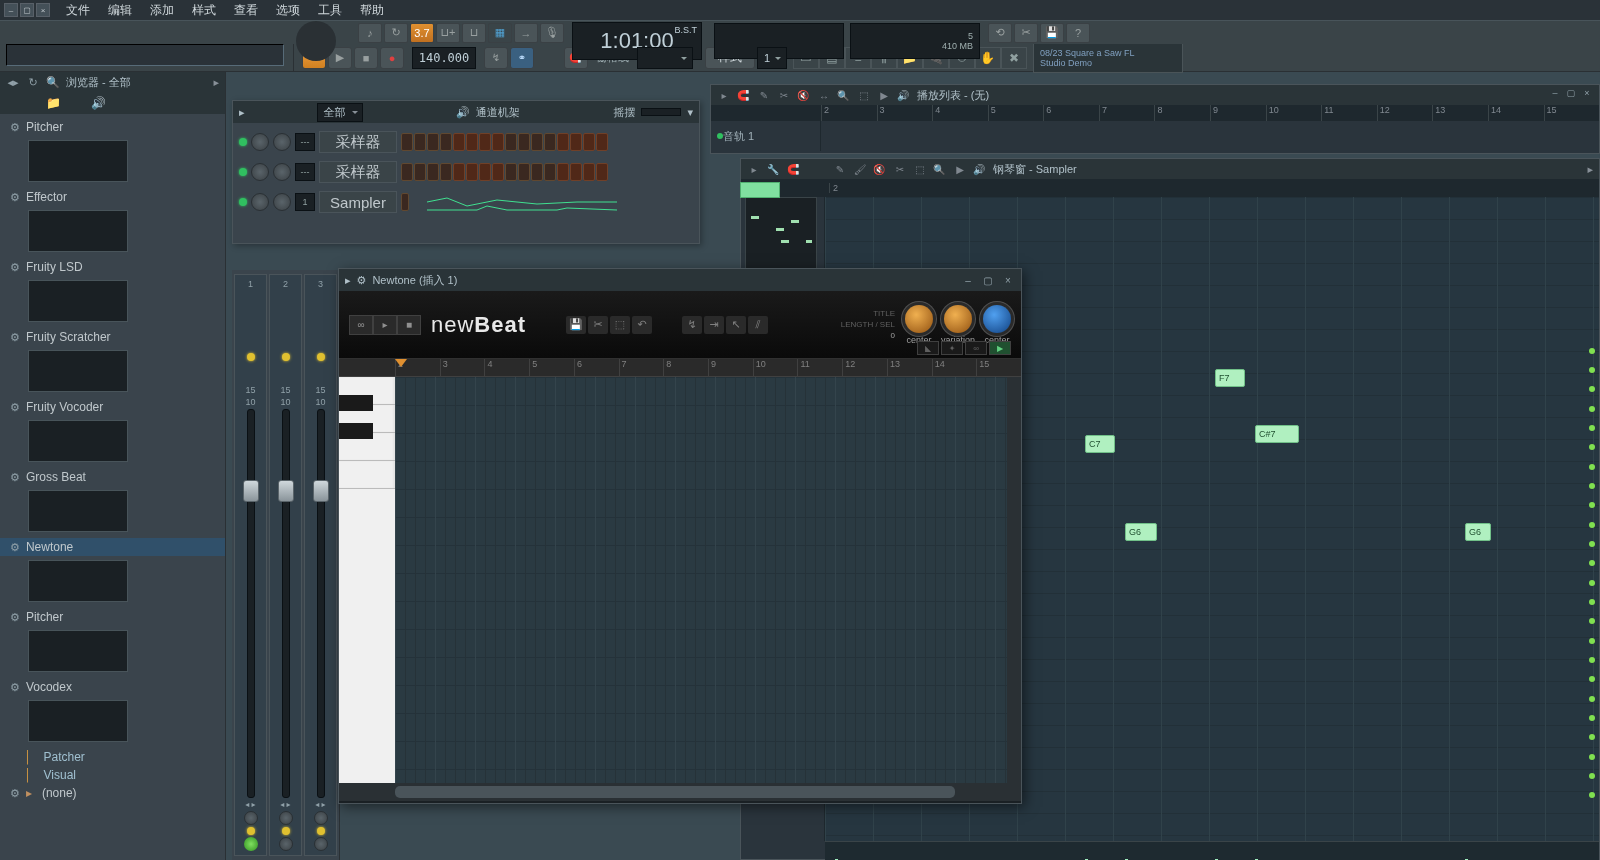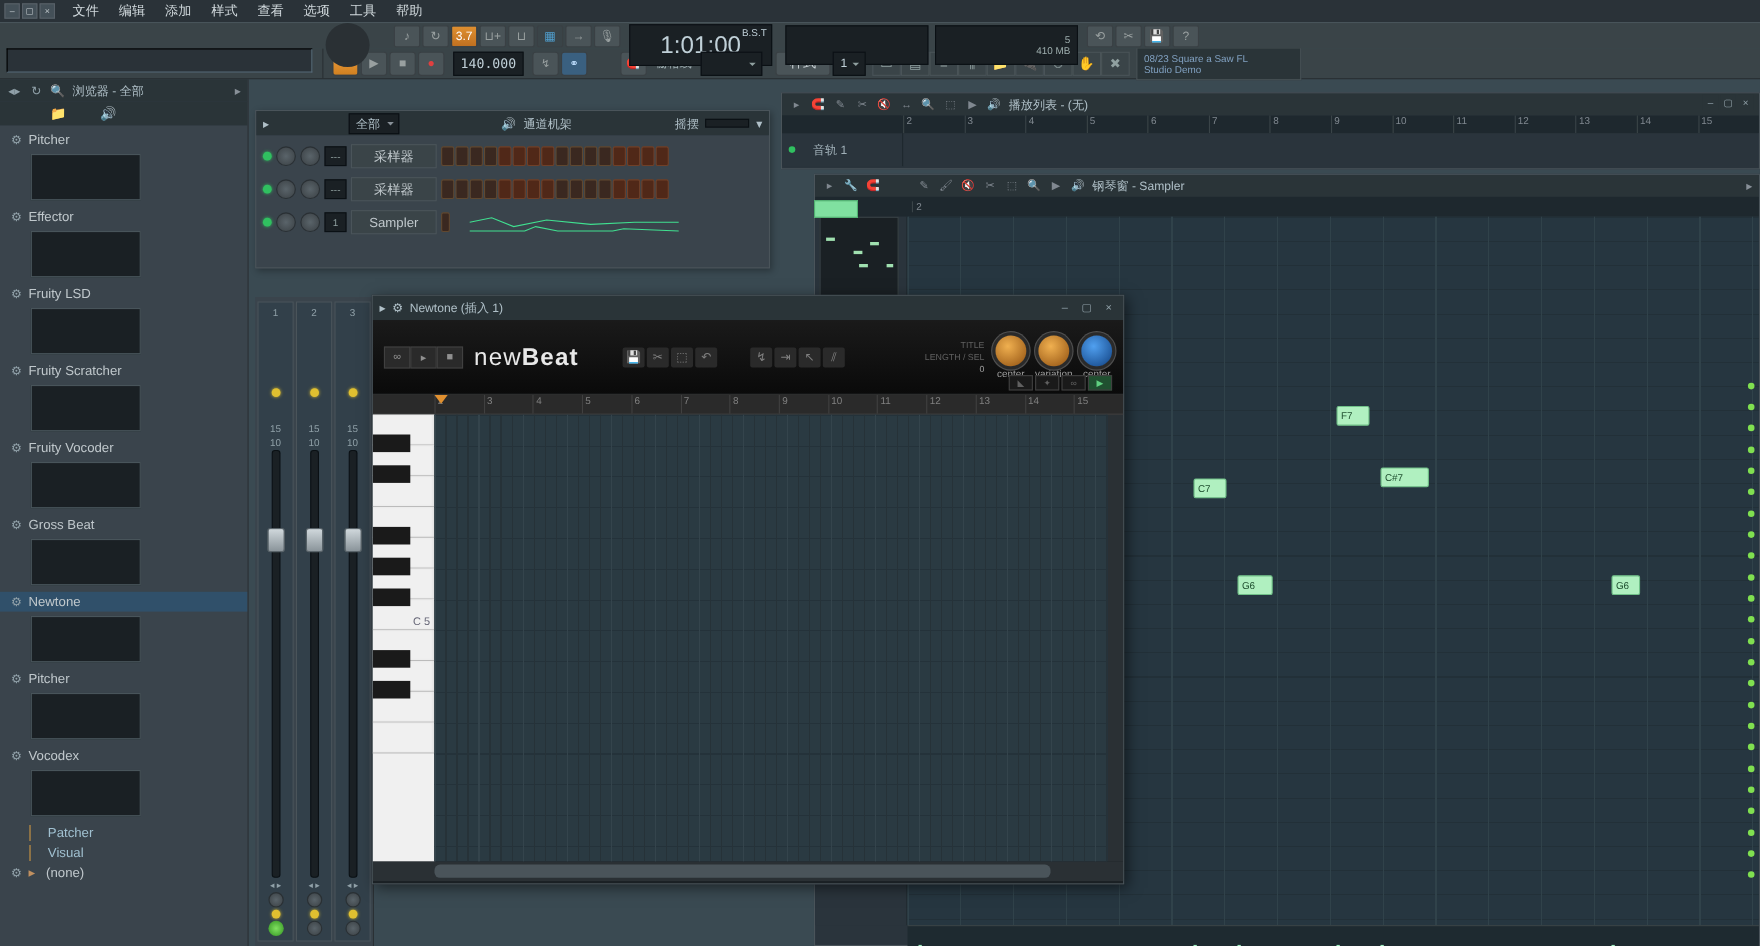--- a/index.html
+++ b/index.html
@@ -59,21 +59,21 @@
 
 .channel-rack { position: absolute; left: 232px; top: 100px; width: 468px; height: 144px; background: #3a444c; border: 1px solid #4a545a; box-shadow: 2px 2px 6px rgba(0,0,0,0.3); }
 .cr-head { height: 22px; background: #2a3438; display: flex; align-items: center; padding: 0 6px; gap: 6px; font-size: 11px; color: #b0c0c8; }
 .cr-head .cr-dd { background: #1a2024; padding: 1px 16px 1px 6px; border: 1px solid #0a1014; position: relative; }
 .cr-head .cr-dd::after { content: ""; position: absolute; right: 4px; top: 50%; margin-top: -1px; border: 3px solid transparent; border-top-color: #889098; }
 .cr-body { padding: 6px; display: flex; flex-direction: column; gap: 4px; }
 .cr-row { display: flex; align-items: center; gap: 4px; height: 26px; }
 .cr-led { width: 8px; height: 8px; border-radius: 50%; background: #30c060; box-shadow: 0 0 3px #30c060; }
 .cr-knob { width: 18px; height: 18px; border-radius: 50%; background: radial-gradient(#5a646a,#3a4044); border: 1px solid #2a3034; }
 .cr-num { width: 20px; height: 18px; background: #1a2024; border: 1px solid #0a1014; font-size: 9px; display: flex; align-items: center; justify-content: center; color: #90a0a0; }
-.cr-name { width: 78px; height: 22px; background: #3a4448; border: 1px solid #4a545a; font-size: 12px; display: flex; align-items: center; justify-content: center; color: #c0c8cc; }
+.cr-name { width: 78px; height: 22px; background: #3a4448; border: 1px solid #4a545a; font-size: 15px; display: flex; align-items: center; justify-content: center; color: #c0c8cc; }
 .cr-step { width: 12px; height: 18px; background: #3a2820; border: 1px solid #604830; border-radius: 2px; }
 .cr-step.dark { background: #502818; border-color: #704028; }
 .cr-steps { display: flex; gap: 1px; }
 .cr-audio-row { display: flex; gap: 2px; align-items: center; }
 
 
 .mixer { position: absolute; left: 232px; top: 270px; width: 108px; bottom: 0; background: #3a444c; border-right: 1px solid #2a3034; display: flex; flex-direction: column; }
 .mixer-cols { flex: 1; display: flex; padding: 4px 2px; gap: 2px; }
 .mixer-col { flex: 1; background: #32404a; border: 1px solid #4a545a; display: flex; flex-direction: column; align-items: center; padding: 4px 2px; gap: 2px; }
 .mixer-col .num { font-size: 9px; color: #90a0a8; }
@@ -124,21 +124,21 @@
 .nt-scroll { height: 18px; background: #2a3034; display: flex; align-items: center; }
 .nt-scroll .thumb { height: 12px; background: #4a545a; border-radius: 5px; margin-left: 56px; width: 560px; }
 
 
 .playlist { position: absolute; left: 710px; top: 84px; right: 0; height: 70px; background: #2a343c; border: 1px solid #4a545a; }
 .pl-title { height: 20px; background: #2a3438; display: flex; align-items: center; padding: 0 6px; gap: 6px; font-size: 11px; color: #b0c0c8; }
 .pl-title .pti { width: 14px; height: 14px; display: flex; align-items: center; justify-content: center; color: #808890; font-size: 10px; }
 .pl-ruler { height: 16px; background: #1e282e; display: flex; position: relative; padding-left: 110px; font-size: 9px; color: #808890; }
 .pl-ruler .num { flex: 1; border-left: 1px solid #3a4448; padding-left: 2px; }
 .pl-body { display: flex; height: 30px; }
-.pl-lane-head { width: 110px; display: flex; align-items: center; padding: 0 6px; background: #2a343c; border-right: 1px solid #1e282e; font-size: 11px; color: #a0b0b8; gap: 16px; }
+.pl-lane-head { width: 110px; display: flex; align-items: center; padding: 0 6px; background: #2a343c; border-right: 1px solid #1e282e; font-size: 11px; color: #a0b0b8; gap: 0; }
 .pl-lane-head .led { width: 6px; height: 6px; border-radius: 50%; background: #30c060; }
 .pl-tabs { position: absolute; left: 0; top: 20px; width: 108px; height: 16px; display: flex; font-size: 10px; color: #90a0a8; background: #1e282e; }
 .pl-tabs .t { padding: 0 4px; }
 
 
 .pianoroll-win { position: absolute; left: 740px; top: 158px; right: 0; bottom: 0; background: #2a343c; border: 1px solid #4a545a; }
 .prw-title { height: 20px; background: #2a3438; display: flex; align-items: center; padding: 0 6px; gap: 6px; font-size: 11px; color: #b0c0c8; }
 .prw-title .pti { width: 14px; height: 14px; display: flex; align-items: center; justify-content: center; color: #808890; font-size: 10px; }
 .prw-sub { height: 18px; background: #1e282e; display: flex; align-items: center; padding-left: 88px; font-size: 9px; color: #808890; }
 .prw-sub .tick { flex: 1; border-left: 1px solid #3a4448; padding-left: 3px; }
@@ -662,37 +662,22 @@
       <div class="t">14</div>
       <div class="t">15</div>
     </div>
   <div class="nt-body">
     <div class="nt-keys" id="nt-keys">
         <div class="octv">
           <div class="w" style="top: 0px;"></div>
           <div class="w" style="top: 28px;"></div>
           <div class="w" style="top: 56px;"></div>
           <div class="w" style="top: 84px;"></div>
-          <div class="w" style="top: 112px;"></div>
-          <div class="w" style="top: 140px;"></div>
-          <div class="w" style="top: 168px;"></div>
           <div class="b" style="top: 18px;"></div>
           <div class="b" style="top: 46px;"></div>
-          <div class="b" style="top: 102px;"></div>
-          <div class="b" style="top: 130px;"></div>
-          <div class="b" style="top: 158px;"></div>
-          <div class="ol" style="bottom: 2px;">C 5</div>
-        </div>
-        <div class="octv">
-          <div class="w" style="top: 0px;"></div>
-          <div class="w" style="top: 28px;"></div>
-          <div class="w" style="top: 56px;"></div>
-          <div class="w" style="top: 84px;"></div>
-          <div class="b" style="top: 18px;"></div>
-          <div class="b" style="top: 46px;"></div>
         </div>
       </div>
     <div class="nt-grid"></div>
     <div style="width:14px;background:#2a3034"></div>
   </div>
   <div class="nt-scroll">
       <div class="thumb"></div>
     </div>
 </div>
 

